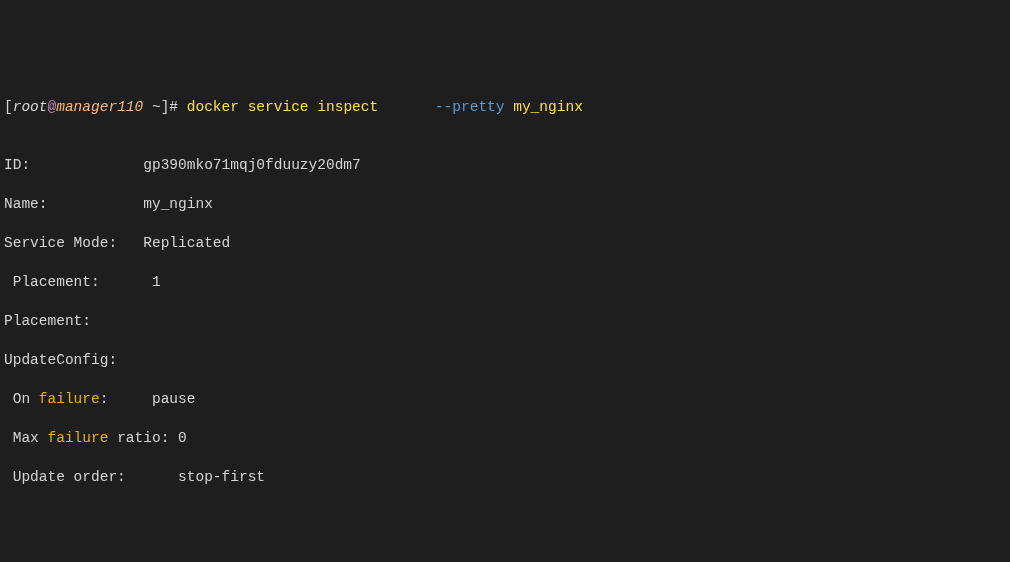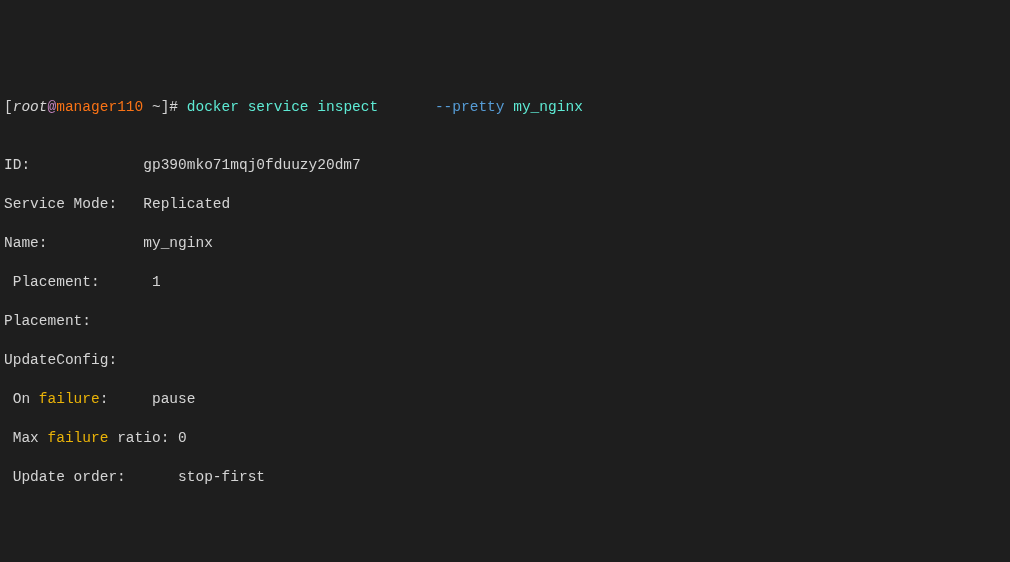--- a/index.html
+++ b/index.html
@@ -18,38 +18,38 @@
       width: 1010px;
       height: 562px;
       overflow: hidden;
     }
     .terminal {
       padding: 0 4px;
     }
     .prompt-bracket { color: #d4d4d4; }
     .prompt-user { color: #d4d4d4; font-style: italic; }
     .prompt-at { color: #c586c0; }
-    .prompt-host { color: #f97316; }
+    .prompt-host { color: #fdba74; font-style: italic; }
     .prompt-path { color: #d4d4d4; }
-    .white { color: #5eead4; }
+    .white { color: #fde047; }
     .option { color: #569cd6; margin-left: 48px; }
     .keyword-red { color: #eab308; }
     .line { display: block; }
   </style>
 </head>
 <body>
 
 
 
 <div class="terminal">
 <span class="line"><span class="prompt-bracket">[</span><span class="prompt-user">root</span><span class="prompt-at">@</span><span class="prompt-host">manager110</span><span class="prompt-path"> ~</span><span class="prompt-bracket">]# </span><span class="white">docker service inspect </span><span class="option">--pretty</span><span class="white"> my_nginx</span></span>
 <span class="line"></span>
 <span class="line"><span>ID:             </span><span>gp390mko71mqj0fduuzy20dm7</span></span>
+<span class="line"><span>Name:           </span><span>my_nginx</span></span>
 <span class="line"><span>Service Mode:   </span><span>Replicated</span></span>
-<span class="line"><span>Name:           </span><span>my_nginx</span></span>
 <span class="line"><span> Placement:      </span><span>1</span></span>
 <span class="line">Placement:</span>
 <span class="line">UpdateConfig:</span>
 <span class="line"><span> On </span><span class="keyword-red">failure</span><span>:     </span><span>pause</span></span>
 <span class="line"><span> Max </span><span class="keyword-red">failure</span><span> ratio: 0</span></span>
 <span class="line"><span> Update order:      </span><span>stop-first</span></span>
 
 
 
 

